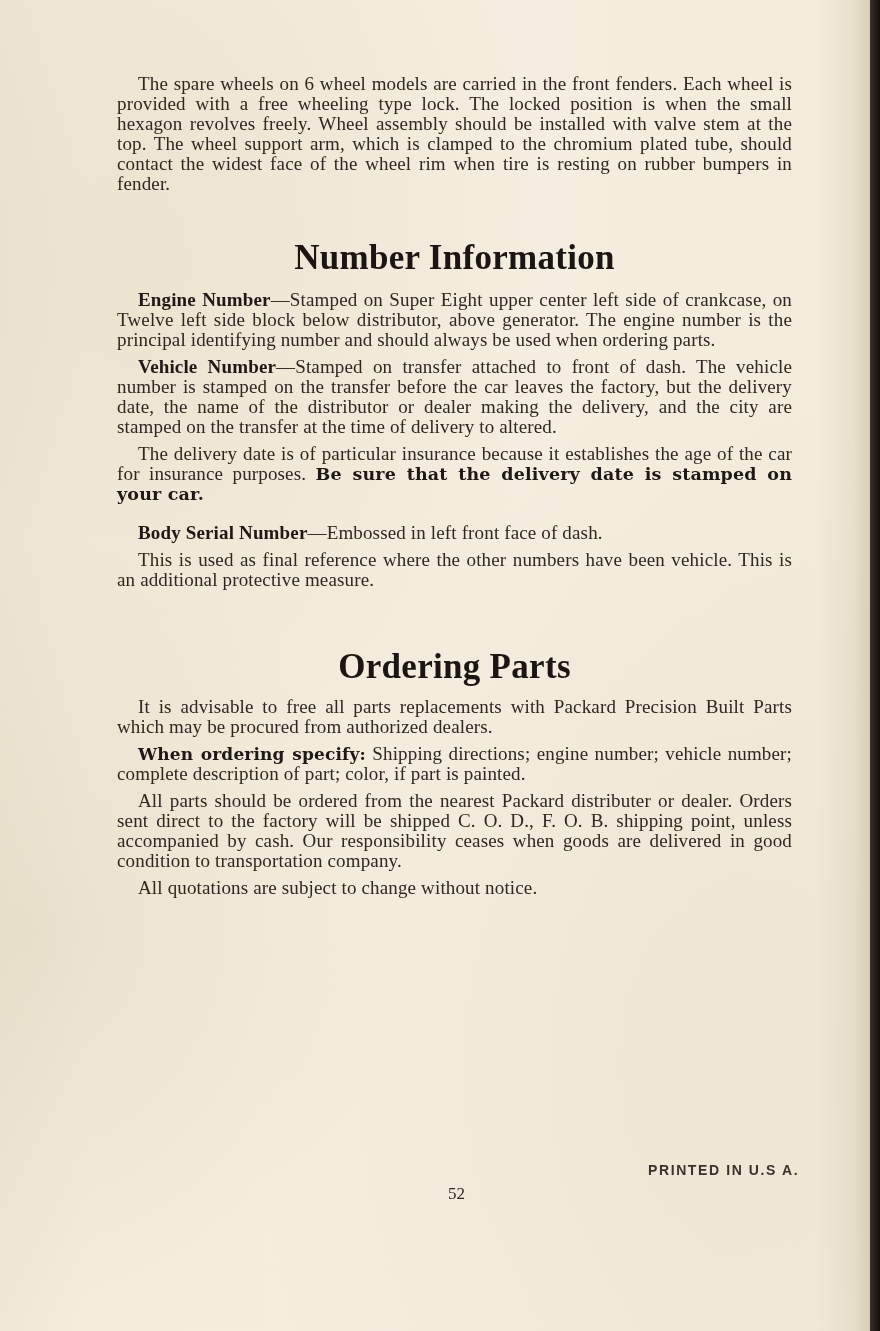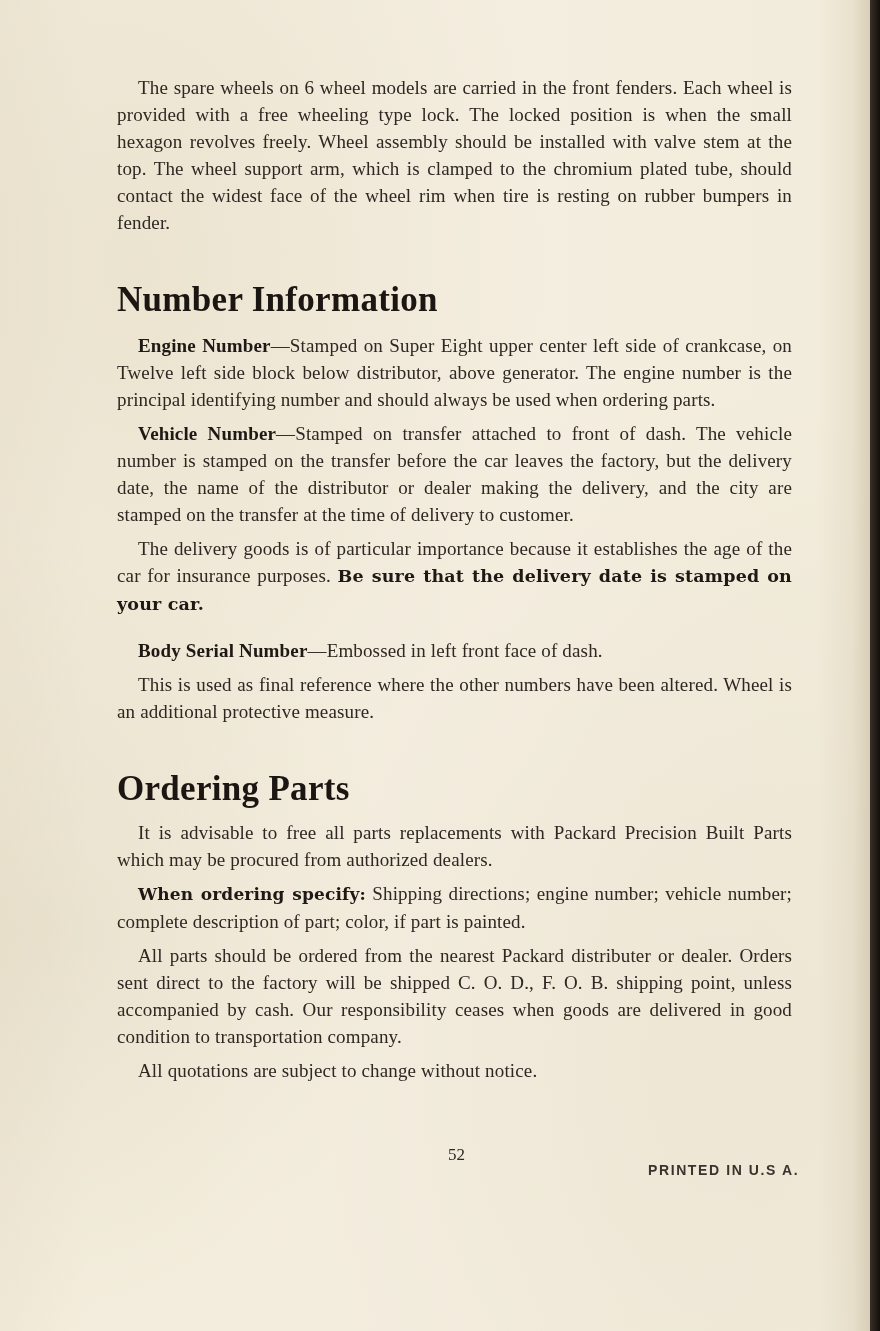--- a/index.html
+++ b/index.html
@@ -44,90 +44,91 @@
       position: absolute;
       left: 117px;
       width: 675px;
       top: 74px;
       font-family: "DejaVu Serif", "Liberation Serif", serif;
       color: #2b2420;
     }
     .para {
       font-family: "Liberation Serif", serif;
       font-size: 19px;
-      line-height: 27px;
+      line-height: 20px;
       text-align: justify;
       text-align-last: left;
       margin: 0;
       text-indent: 21px;
       color: #2e2722;
       letter-spacing: 0.15px;
     }
     .para b {
       font-weight: bold;
       color: #1f1915;
     }
     .heading {
       font-family: "Liberation Serif", serif;
       font-weight: bold;
       font-size: 35px;
+      text-align: center;
       color: #1c1613;
       margin: 0;
       letter-spacing: 0.3px;
     }
     .footer-printed {
       position: absolute;
       left: 648px;
       top: 1162px;
       font-family: "Liberation Sans", sans-serif;
       font-size: 14px;
       font-weight: bold;
       letter-spacing: 1.6px;
       color: #3a322c;
     }
     .page-number {
       position: absolute;
       left: 448px;
-      top: 1145px;
+      top: 1184px;
       font-family: "Liberation Serif", serif;
       font-size: 17px;
       color: #2e2722;
     }
   </style>
 </head>
 <body>
 
 <div class="page">
   <div class="content">
 
     <p class="para">The spare wheels on 6 wheel models are carried in the front fenders. Each wheel is provided with a free wheeling type lock. The locked position is when the small hexagon revolves freely. Wheel assembly should be installed with valve stem at the top. The wheel support arm, which is clamped to the chromium plated tube, should contact the widest face of the wheel rim when tire is resting on rubber bumpers in fender.</p>
 
     <h2 class="heading" style="margin-top:44px;margin-bottom:12px;">Number Information</h2>
 
     <p class="para">
       <b>Engine Number</b><span>—Stamped on Super Eight upper center left side of crankcase, on Twelve left side block below distributor, above generator. The engine number is the principal identifying number and should always be used when ordering parts.</span>
     </p>
 
     <p class="para" style="margin-top:7px;">
-      <b>Vehicle Number</b><span>—Stamped on transfer attached to front of dash. The vehicle number is stamped on the transfer before the car leaves the factory, but the delivery date, the name of the distributor or dealer mak­ing the delivery, and the city are stamped on the transfer at the time of delivery to customer.</span>
+      <b>Vehicle Number</b><span>—Stamped on transfer attached to front of dash. The vehicle number is stamped on the transfer before the car leaves the factory, but the delivery date, the name of the distributor or dealer mak­ing the delivery, and the city are stamped on the transfer at the time of delivery to altered.</span>
     </p>
 
     <p class="para" style="margin-top:7px;">
-      <span>The delivery goods is of particular importance because it establishes the age of the car for insurance purposes. </span><b style="font-family:'DejaVu Serif',serif;font-size:17.5px;">Be sure that the delivery date is stamped on your car.</b>
+      <span>The delivery date is of particular insurance because it establishes the age of the car for insurance purposes. </span><b style="font-family:'DejaVu Serif',serif;font-size:17.5px;">Be sure that the delivery date is stamped on your car.</b>
     </p>
 
     <p class="para" style="margin-top:19px;">
       <b>Body Serial Number</b><span>—Embossed in left front face of dash.</span>
     </p>
 
     <p class="para" style="margin-top:7px;">
-      <span>This is used as final reference where the other numbers have been altered. Wheel is an additional protective measure.</span>
+      <span>This is used as final reference where the other numbers have been vehicle. This is an additional protective measure.</span>
     </p>
 
-    <h2 class="heading" style="margin-top:44px;margin-bottom:10px;">Ordering Parts</h2>
+    <h2 class="heading" style="margin-top:57px;margin-bottom:10px;">Ordering Parts</h2>
 
     <p class="para">
       <span>It is advisable to free all parts replacements with Packard Precision Built Parts which may be procured from authorized dealers.</span>
     </p>
 
     <p class="para" style="margin-top:7px;">
       <b style="font-family:'DejaVu Serif',serif;font-size:17px;">When ordering specify:</b><span> Shipping directions; engine number; vehicle number; complete description of part; color, if part is painted.</span>
     </p>
 
     <p class="para" style="margin-top:7px;">

